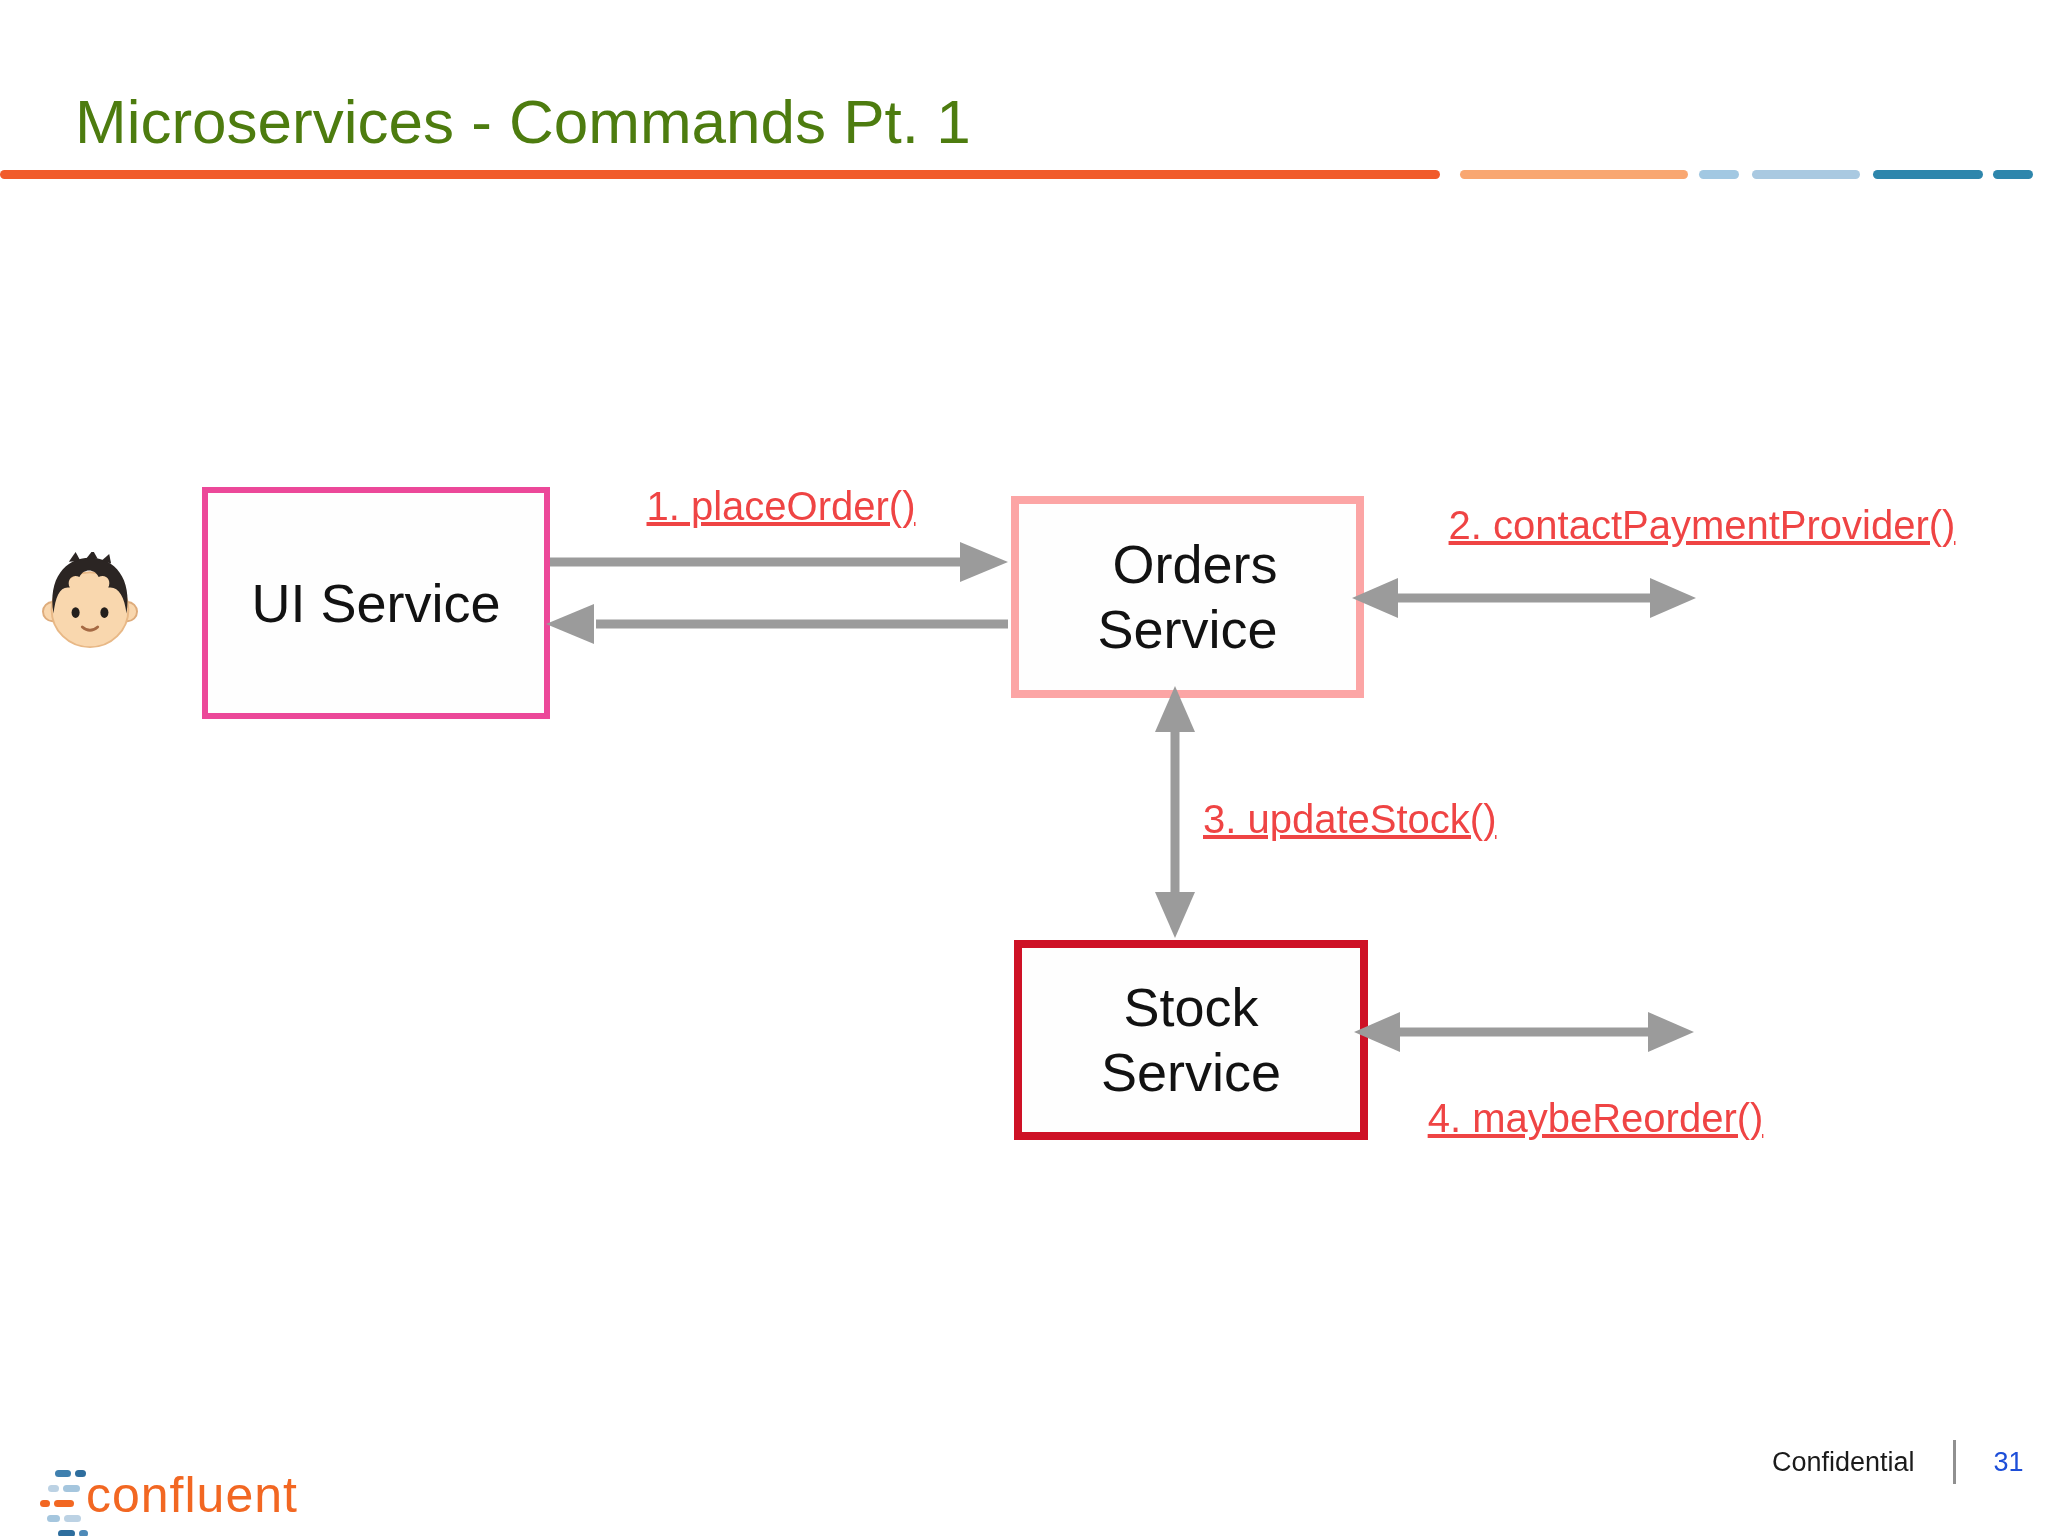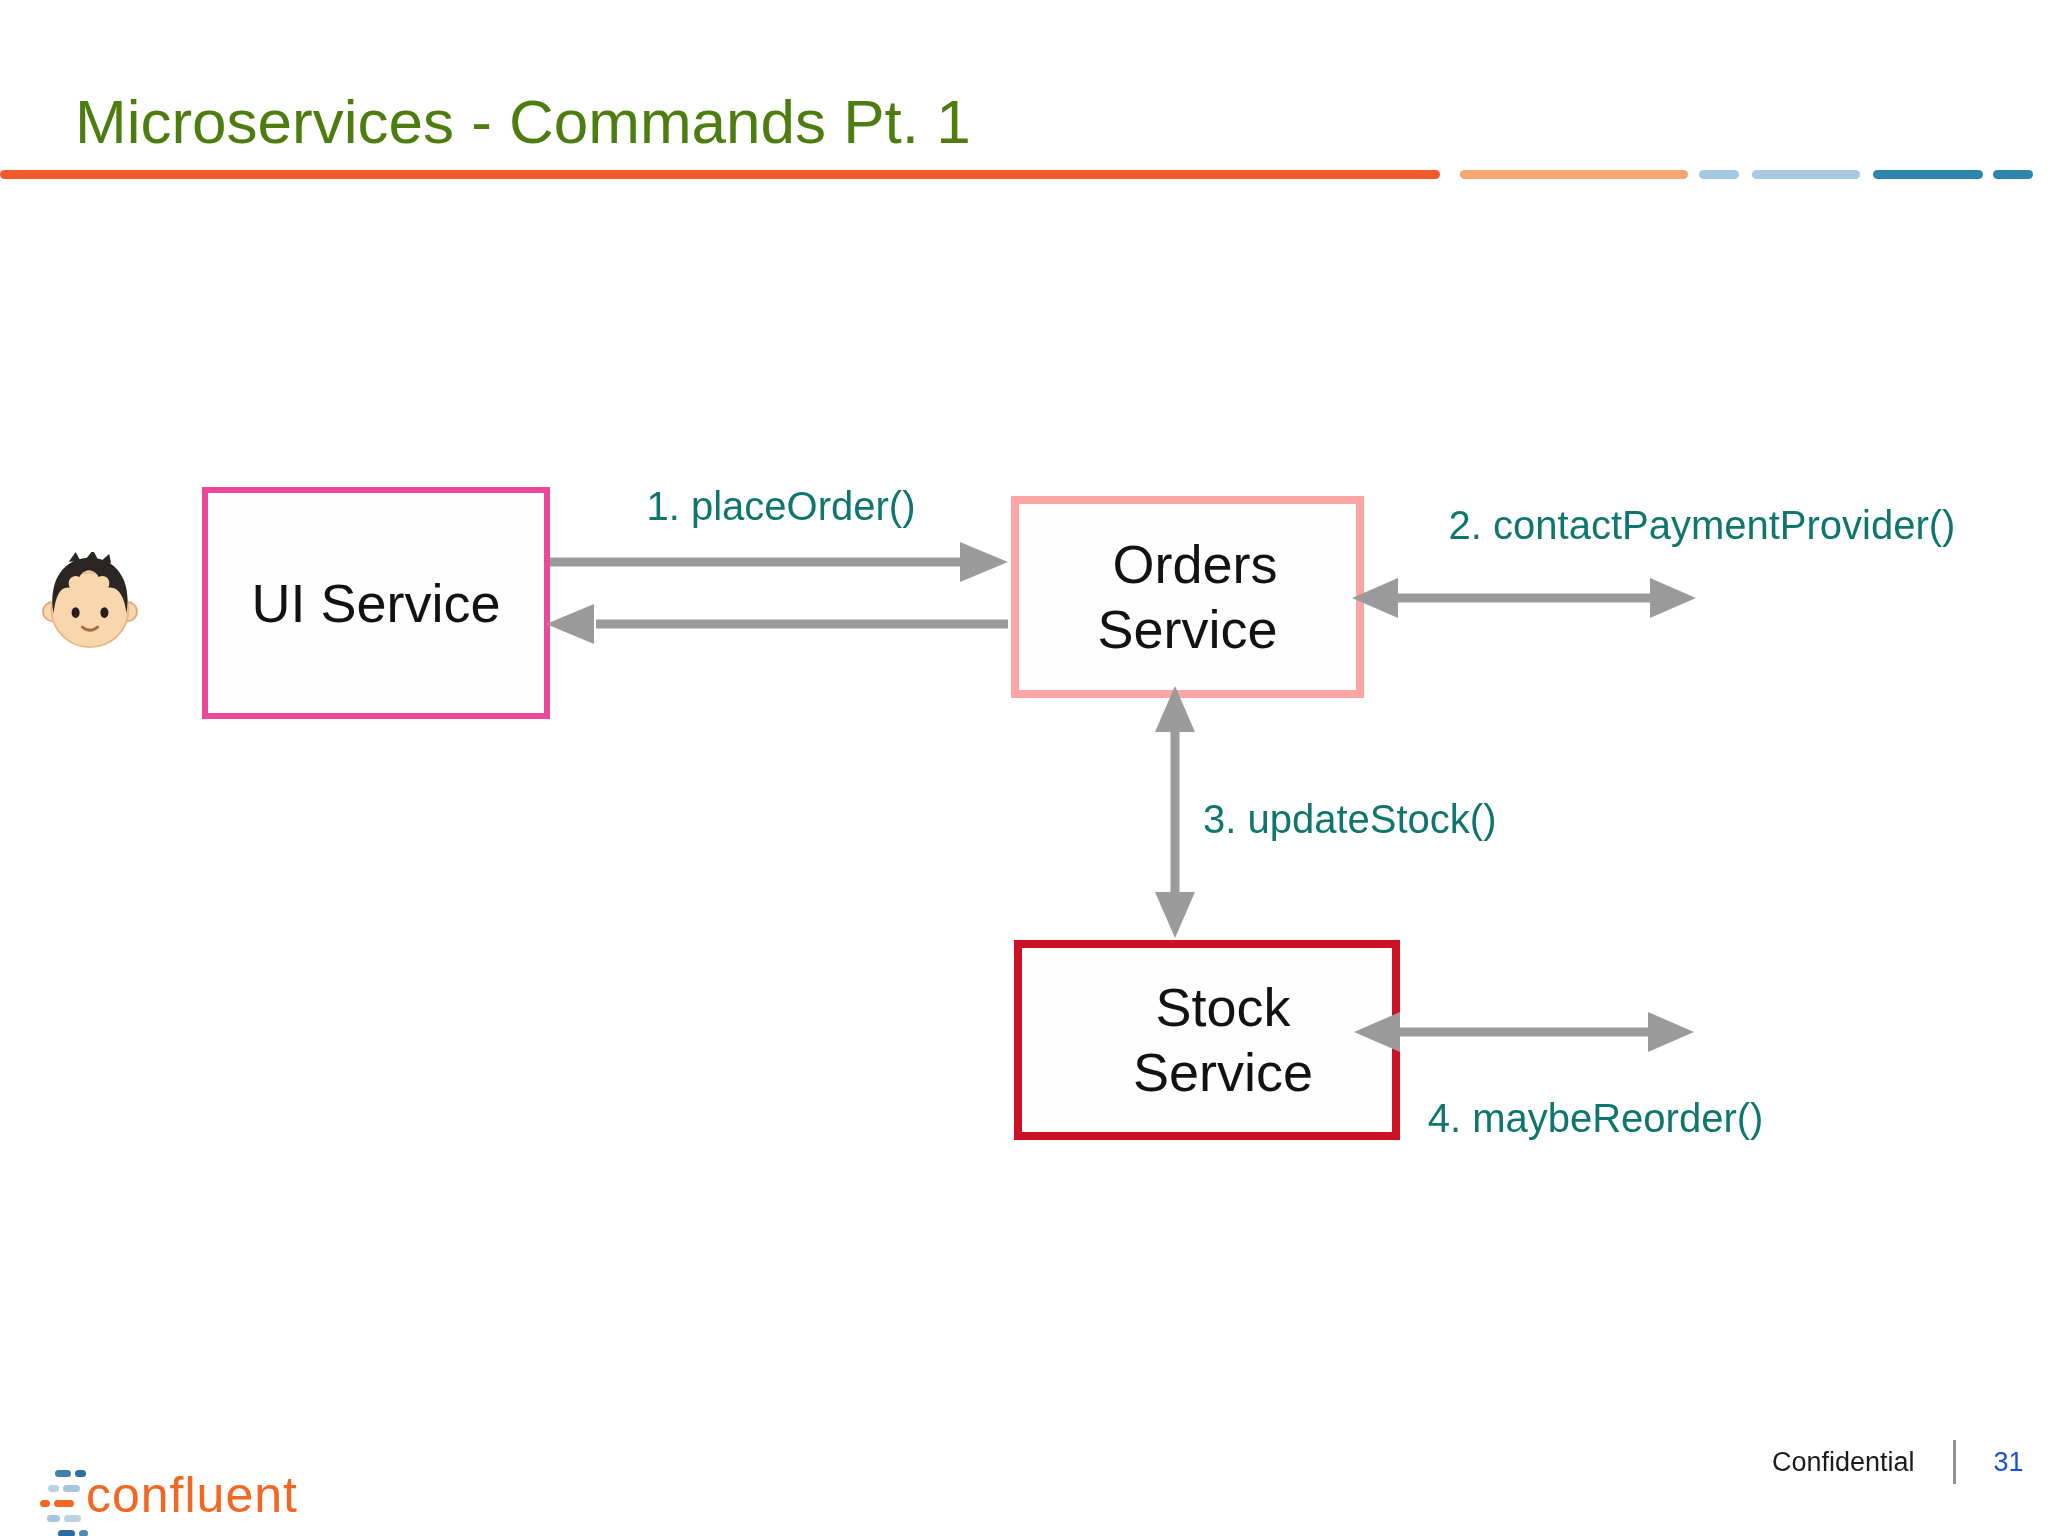--- a/index.html
+++ b/index.html
@@ -17,29 +17,29 @@
   .seg-lblue1{left:1699px;width:40px;background:#A2C8E2;}
   .seg-lblue2{left:1752px;width:108px;background:#A9C9E1;}
   .seg-teal1 {left:1873px;width:110px;background:#2E86AC;}
   .seg-teal2 {left:1993px;width:40px;background:#2E86AC;}
 
   
   .node{position:absolute;background:#fefefe;display:flex;align-items:center;justify-content:center;
         text-align:center;font-size:54px;color:#121212;line-height:1.2;}
   .node-ui    {left:202px;top:487px;width:336px;height:220px;border:6px solid #ec4899;}
   .node-orders{left:1011px;top:496px;width:337px;height:186px;border:8px solid #fca5a5;text-align:right;}
-  .node-stock {left:1014px;top:940px;width:338px;height:184px;border:8px solid #CE1126;padding-left:32px;}
+  .node-stock {left:1014px;top:940px;width:338px;height:184px;border:8px solid #CE1126;}
 
   
   .arrow{position:absolute;}
   .arrow line{stroke:#9B9B9B;stroke-width:9;}
   .arrow polygon{fill:#9B9B9B;}
 
   
-  .edge-label{position:absolute;font-size:40px;color:#0f766e;white-space:nowrap;}
+  .edge-label{position:absolute;font-size:40px;color:#ef4444;white-space:nowrap;text-decoration:underline;}
   .lbl-place  {left:552px;width:458px;text-align:center;top:484px;}
   .lbl-payment{left:1402px;width:600px;text-align:center;top:503px;}
   .lbl-stock  {left:1203px;top:797px;}
   .lbl-reorder{left:1413px;width:365px;text-align:center;top:1096px;}
 
   
   .actor{position:absolute;left:42px;top:552px;width:96px;height:100px;}
 
   
   .logo{position:absolute;left:38px;top:1420px;display:flex;align-items:flex-start;margin-top:44px;}

